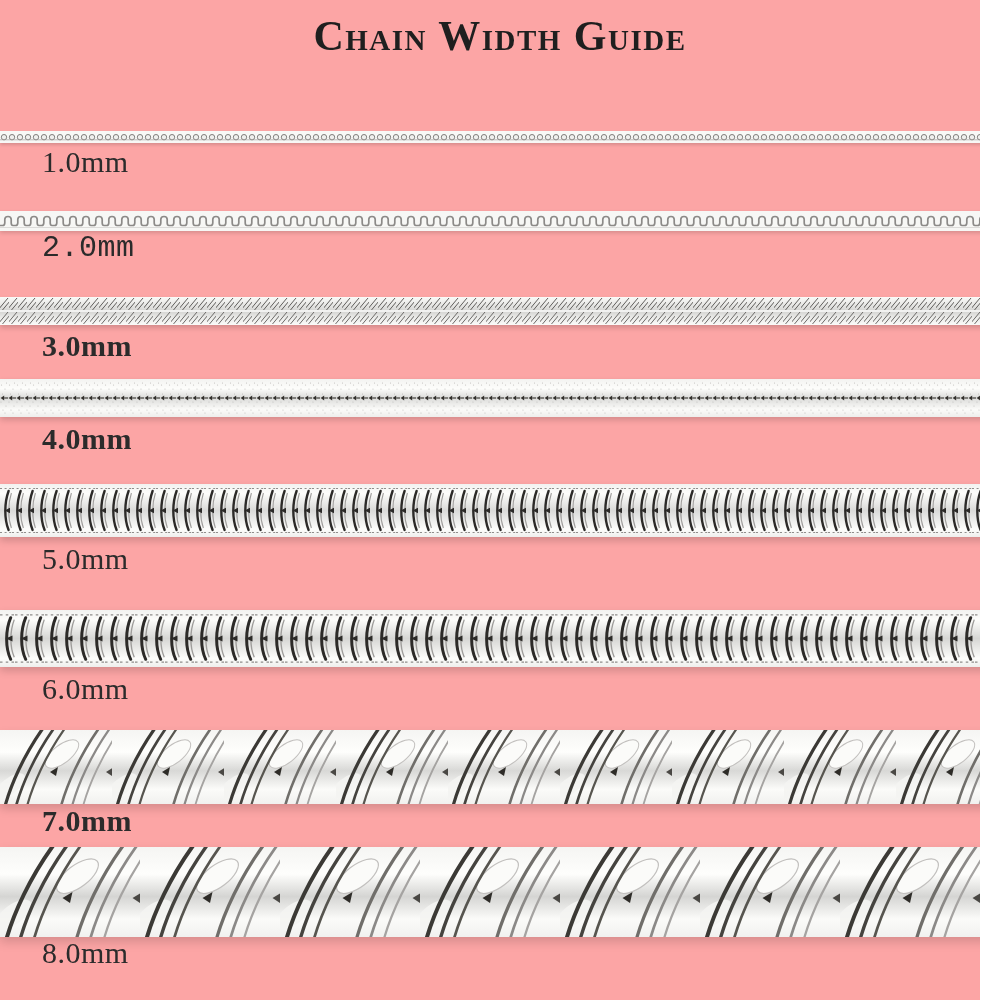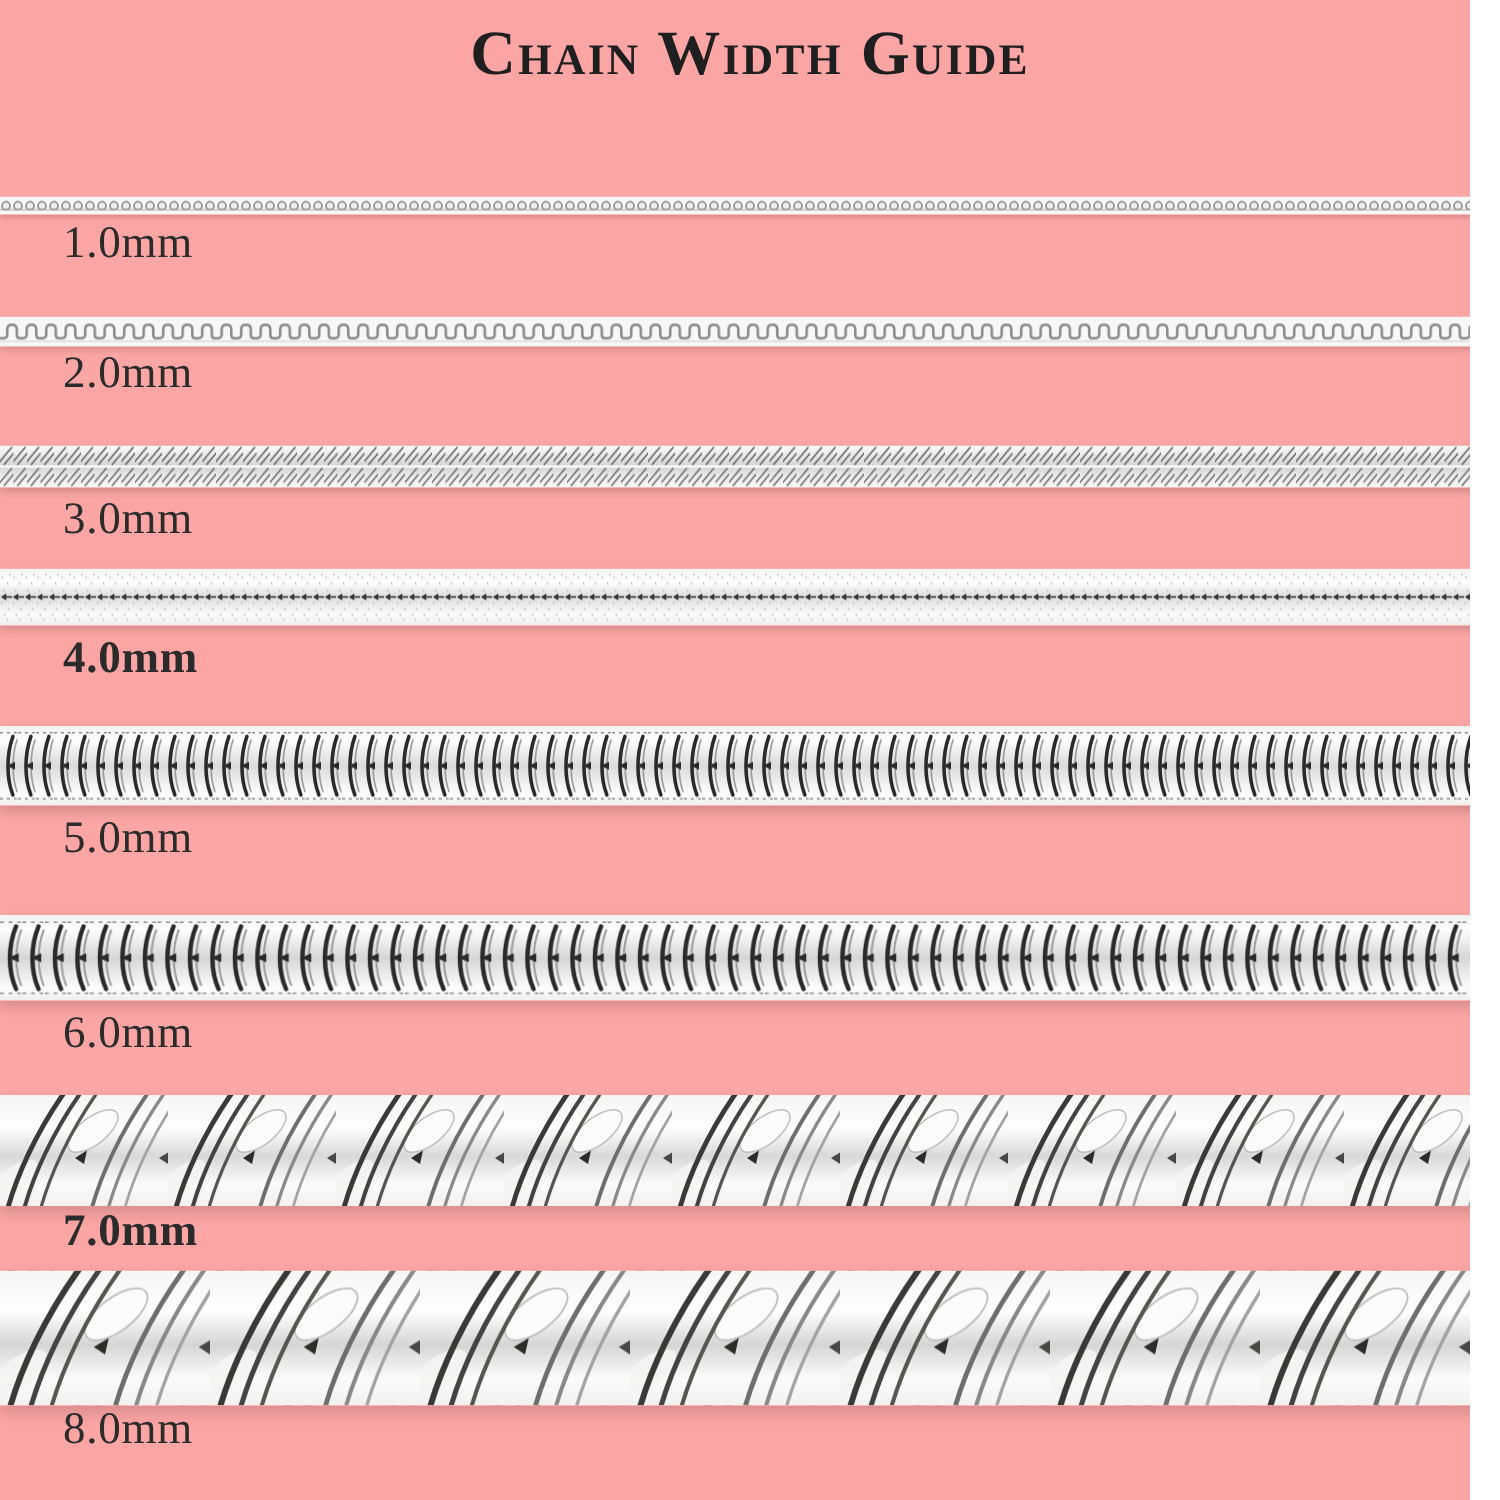--- a/index.html
+++ b/index.html
@@ -8,23 +8,23 @@
   .title{position:absolute;top:12px;left:0;width:1000px;text-align:center;
          font-family:"Liberation Serif", serif;font-variant:small-caps;
          font-size:42px;font-weight:600;letter-spacing:1.5px;color:#1f1f1f;margin:0;}
   .band{position:absolute;left:0;width:1000px;display:block;}
   .band svg{display:block;width:1000px;height:100%;}
   .label{position:absolute;left:42px;font-family:"Liberation Serif", serif;
          font-size:30px;color:#2b2b2b;letter-spacing:0.5px;line-height:1.1;}
   .b1{top:131px;height:12px;box-shadow:0 2px 3px rgba(0,0,0,.14);}
   .l1{top:145px;}
   .b2{top:211px;height:20px;box-shadow:0 2px 4px rgba(0,0,0,.15);}
-  .l2{top:232px;}
+  .l2{top:232px;font-family:Liberation Mono, monospace;}
   .b3{top:297px;height:28px;box-shadow:0 3px 5px rgba(0,0,0,.16);}
-  .l3{top:329px;}
+  .l3{top:329px;font-weight:bold;}
   .b4{top:379px;height:38px;box-shadow:0 3px 6px rgba(0,0,0,.16);}
   .l4{top:422px;font-weight:bold;}
   .b5{top:484px;height:53px;box-shadow:0 4px 7px rgba(0,0,0,.16);}
   .l5{top:542px;}
   .b6{top:610px;height:57px;box-shadow:0 4px 8px rgba(0,0,0,.16);}
   .l6{top:672px;}
   .b7{top:730px;height:74px;box-shadow:0 5px 9px rgba(0,0,0,.15);}
   .l7{top:804px;font-weight:bold;}
   .b8{top:847px;height:90px;box-shadow:0 5px 10px rgba(0,0,0,.15);}
   .l8{top:936px;}

